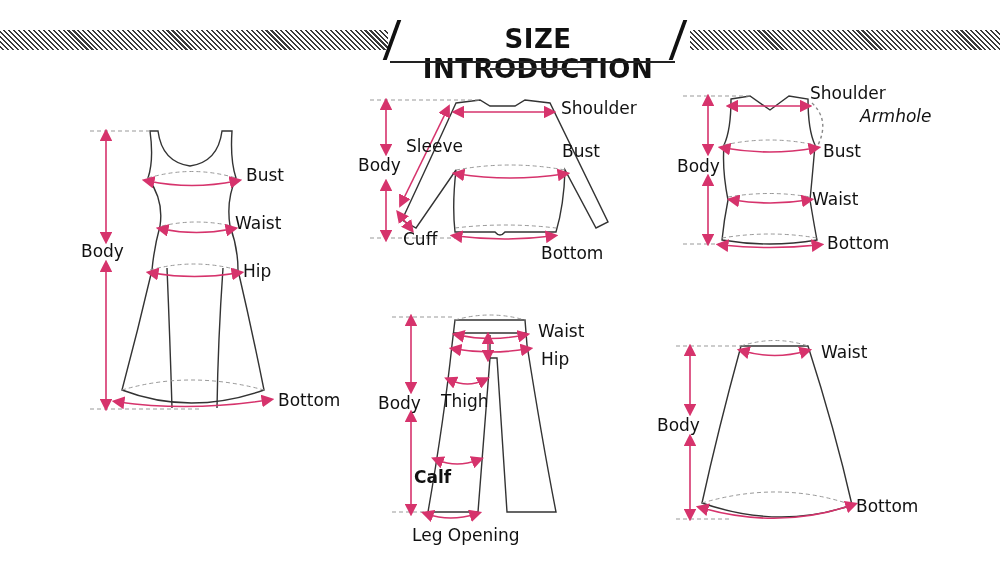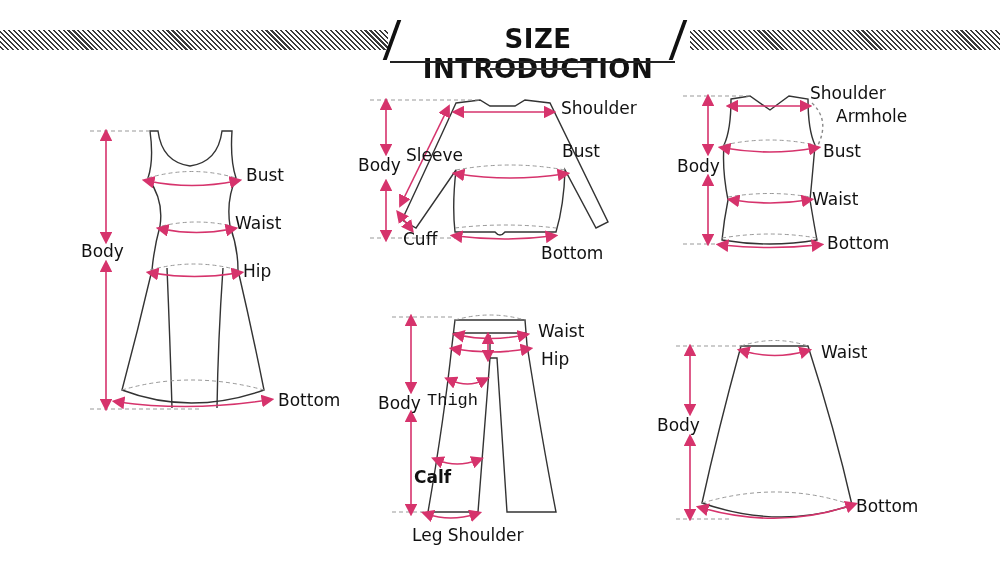--- a/index.html
+++ b/index.html
@@ -134,35 +134,35 @@
   </g>
 </svg>
 
 <div class="lbl" style="left:246px;top:165px;">Bust</div>
 <div class="lbl" style="left:235px;top:213px;">Waist</div>
 <div class="lbl" style="left:243px;top:261px;">Hip</div>
 <div class="lbl" style="left:81px;top:241px;">Body</div>
 <div class="lbl" style="left:278px;top:390px;">Bottom</div>
 
 <div class="lbl" style="left:561px;top:98px;">Shoulder</div>
-<div class="lbl" style="left:406px;top:145px;text-align:right;">Sleeve</div>
+<div class="lbl" style="left:406px;top:136px;text-align:right;">Sleeve</div>
 <div class="lbl" style="left:562px;top:141px;">Bust</div>
 <div class="lbl" style="left:358px;top:155px;">Body</div>
 <div class="lbl" style="left:403px;top:229px;text-align:center;">Cuff</div>
 <div class="lbl" style="left:541px;top:243px;">Bottom</div>
 
 <div class="lbl" style="left:810px;top:83px;">Shoulder</div>
-<div class="lbl" style="left:836px;top:106px;">Armhole</div>
+<div class="lbl" style="left:860px;top:106px;font-style:italic;">Armhole</div>
 <div class="lbl" style="left:823px;top:141px;">Bust</div>
 <div class="lbl" style="left:677px;top:156px;">Body</div>
 <div class="lbl" style="left:812px;top:189px;">Waist</div>
 <div class="lbl" style="left:827px;top:233px;">Bottom</div>
 
 <div class="lbl" style="left:538px;top:321px;">Waist</div>
 <div class="lbl" style="left:541px;top:349px;">Hip</div>
 <div class="lbl" style="left:378px;top:393px;">Body</div>
-<div class="lbl" style="left:427px;top:391px;font-family:Liberation Mono, monospace;">Thigh</div>
+<div class="lbl" style="left:441px;top:391px;">Thigh</div>
 <div class="lbl" style="left:414px;top:467px;font-weight:bold;">Calf</div>
-<div class="lbl" style="left:412px;top:525px;">Leg Shoulder</div>
+<div class="lbl" style="left:412px;top:525px;">Leg Opening</div>
 
 <div class="lbl" style="left:821px;top:342px;">Waist</div>
 <div class="lbl" style="left:657px;top:415px;">Body</div>
 <div class="lbl" style="left:856px;top:496px;">Bottom</div>
 
 </body></html>

